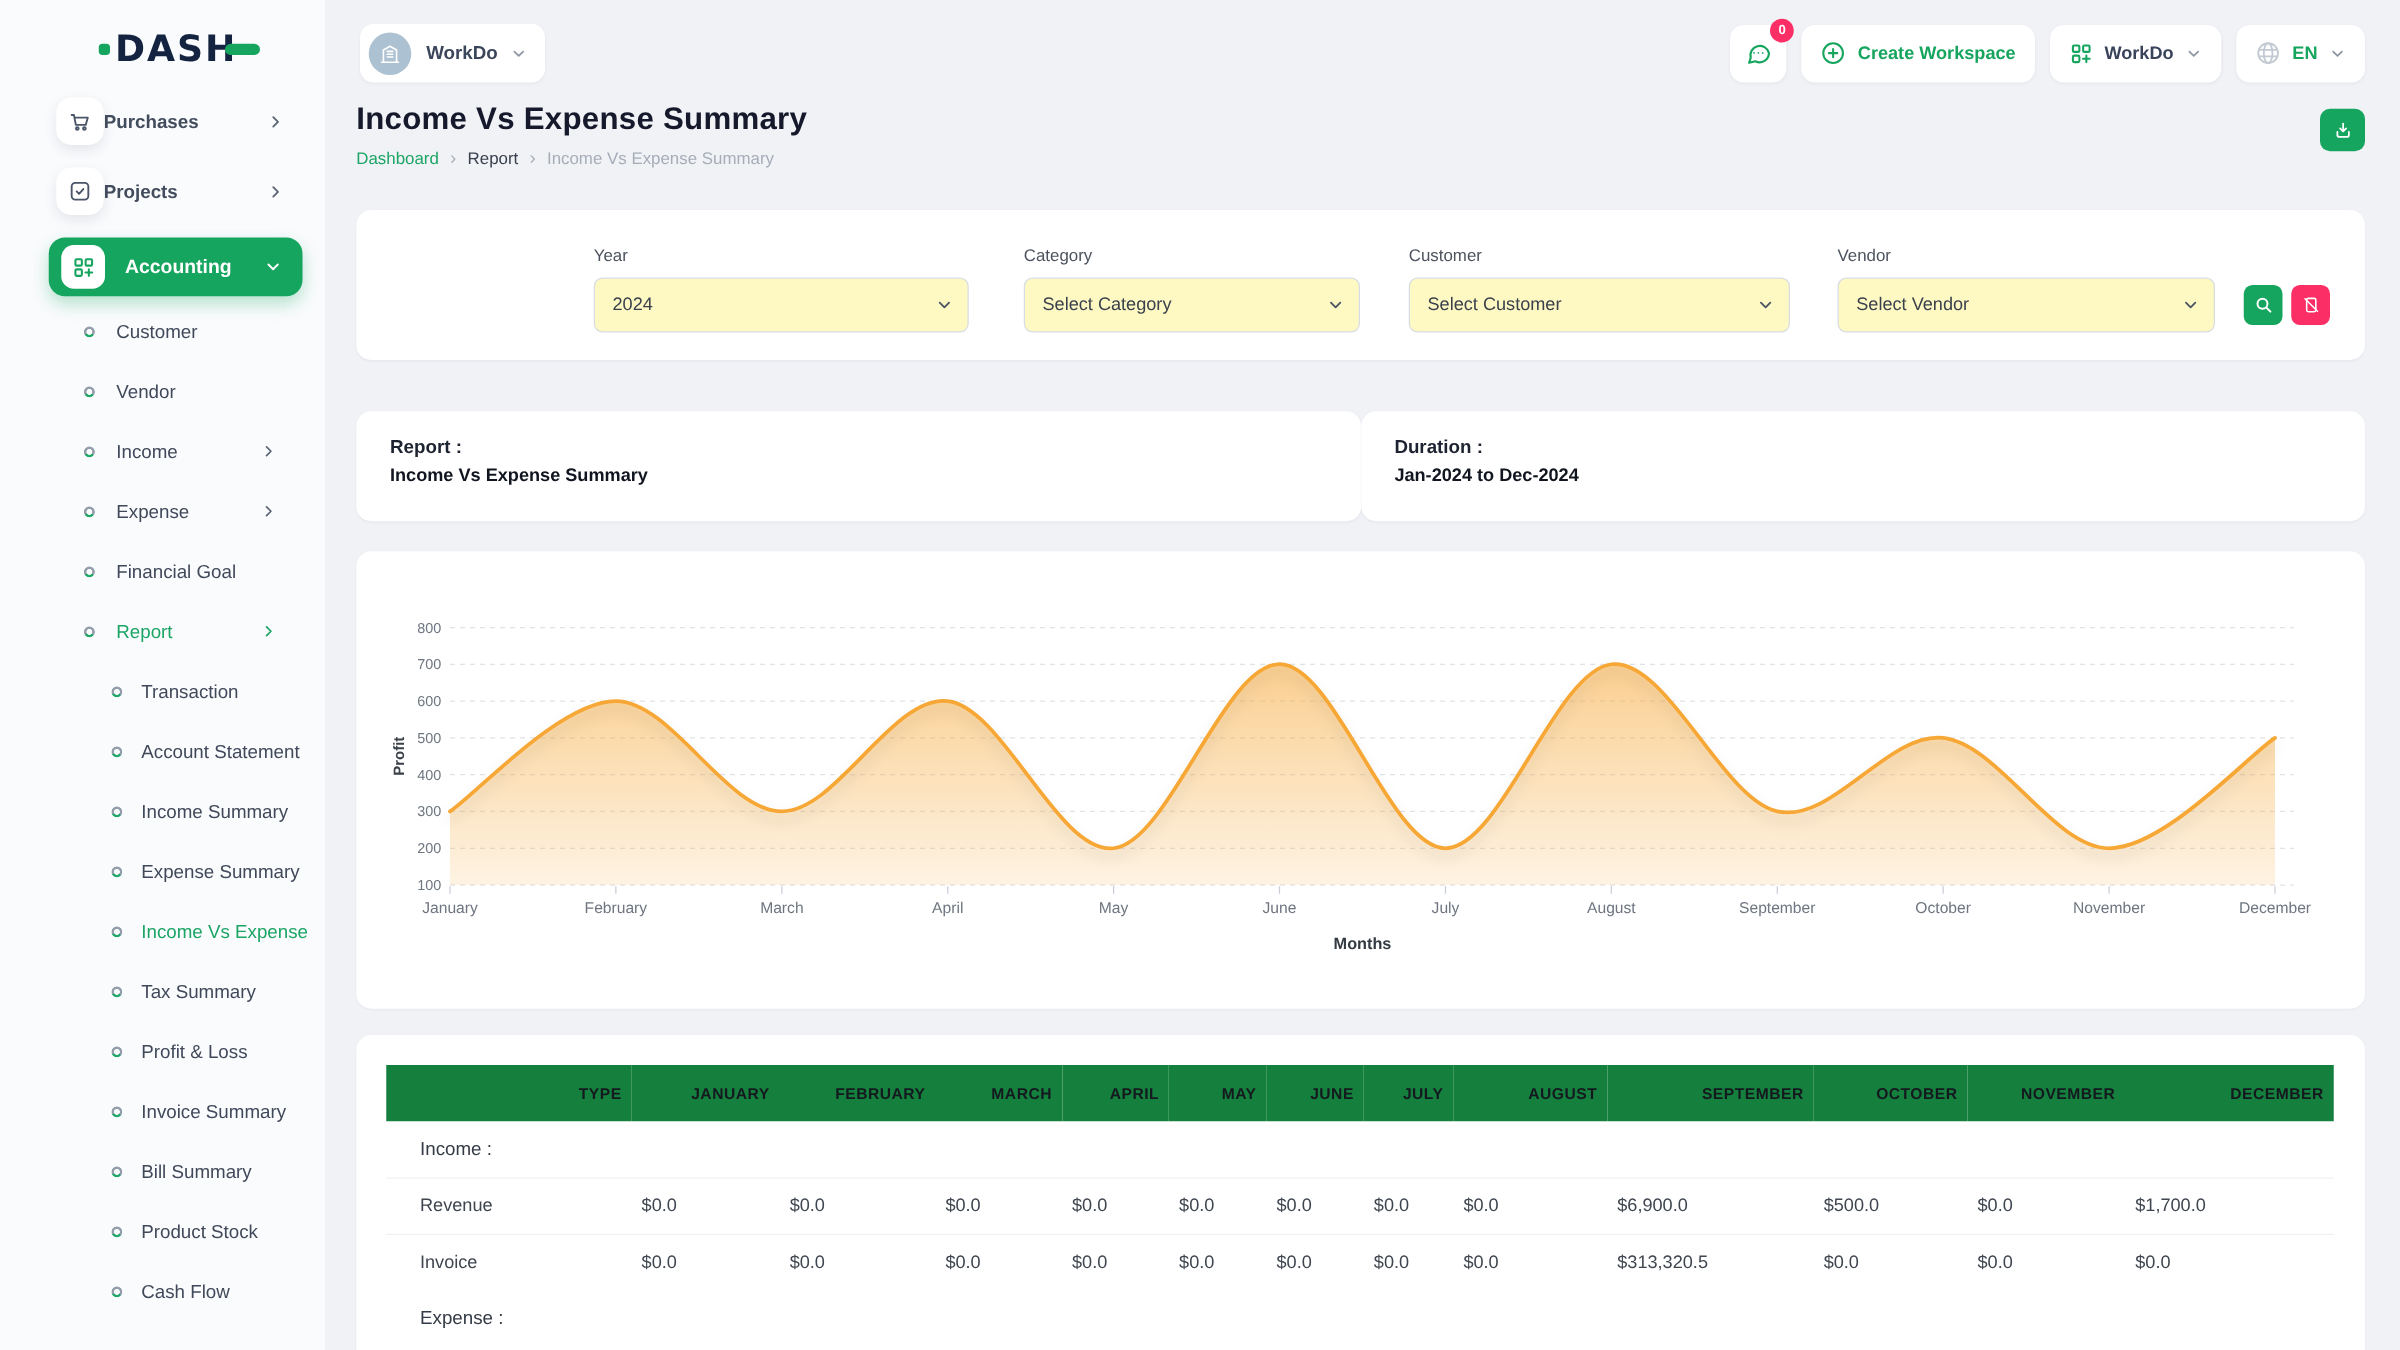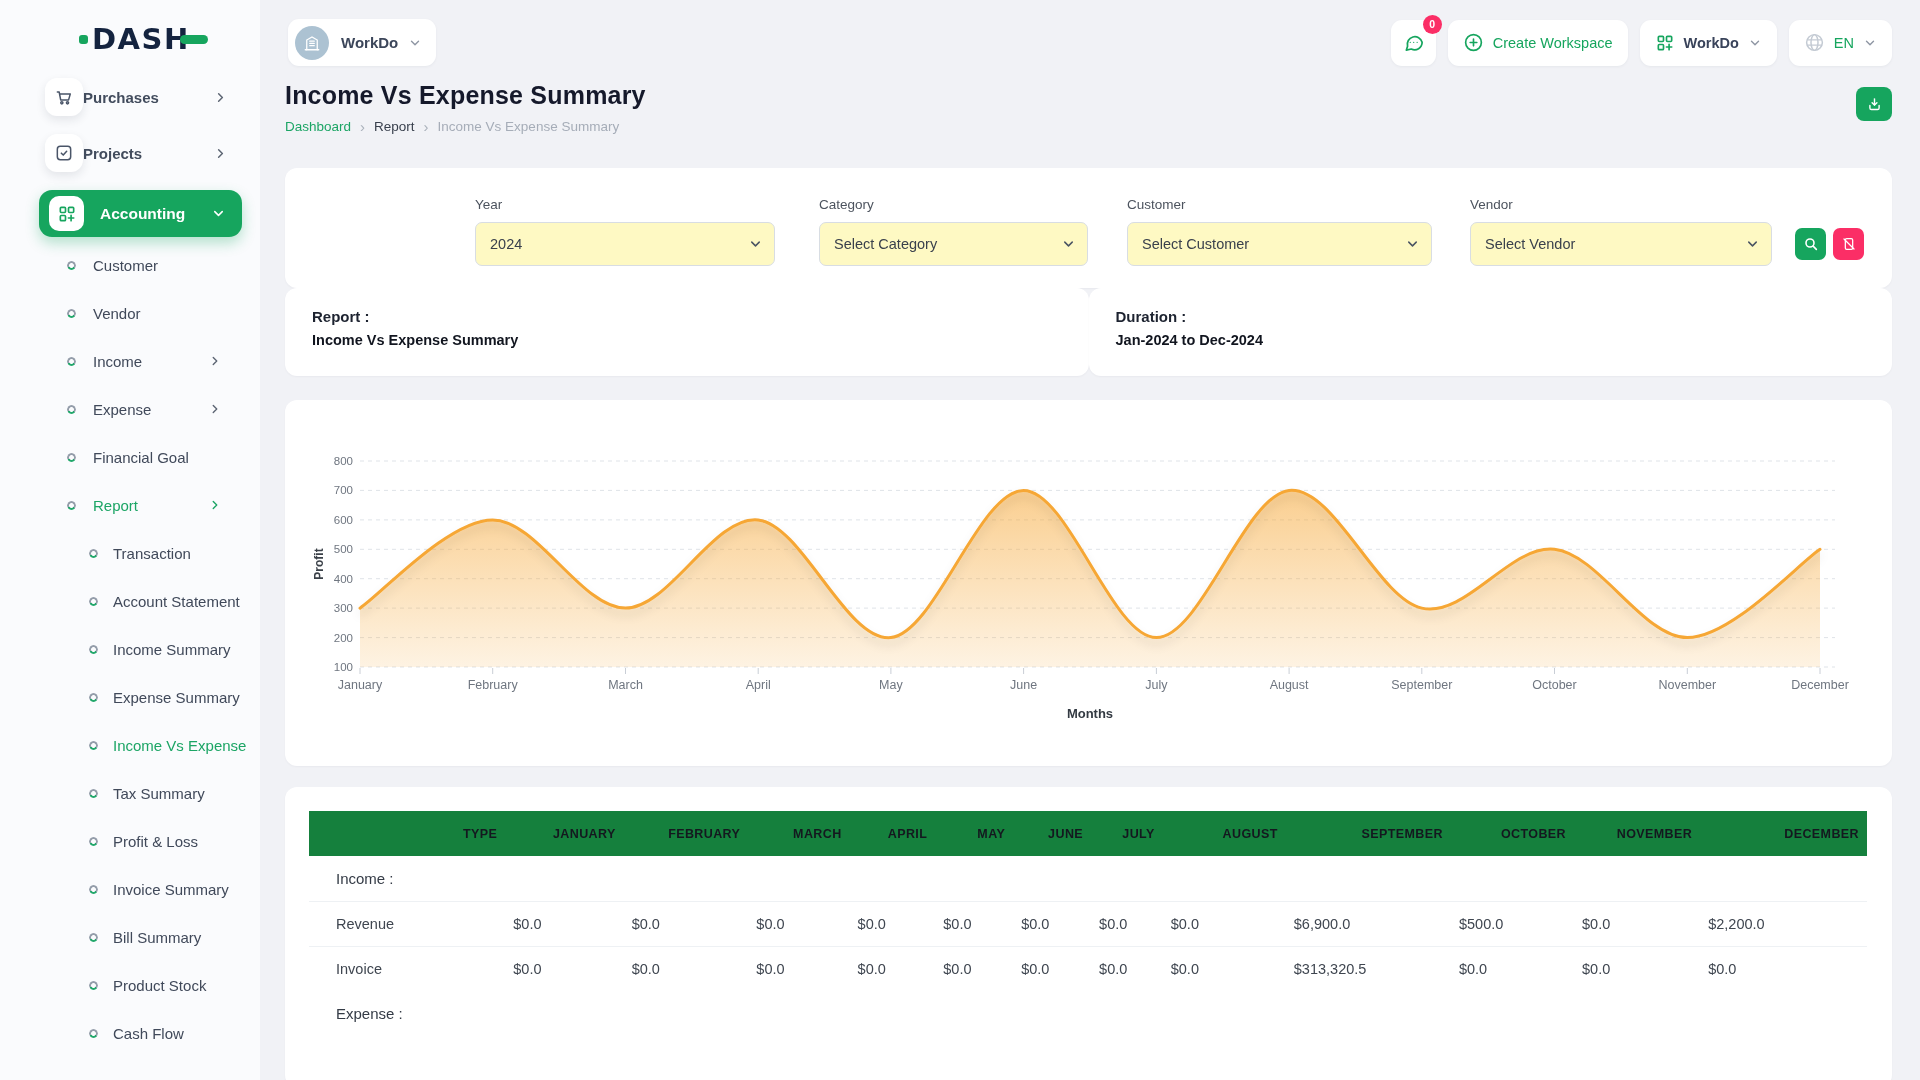--- a/index.html
+++ b/index.html
@@ -47,21 +47,21 @@
     align-items:center; justify-content:center; }
   .ws-lbl { margin:0 10px 0 12px; font-size:15px; color:#3c465a; font-weight:600; }
   .top-right { display:flex; align-items:center; gap:12px; }
   .tbtn { position:relative; display:flex; align-items:center; gap:9px; background:#fff; border:none;
     border-radius:11px; height:46px; padding:0 15px; font-size:14.5px; cursor:pointer;
     box-shadow:0 1px 3px rgba(20,30,50,.05); font-family:inherit; }
   .tbtn.square { width:45px; justify-content:center; padding:0; }
   .badge { position:absolute; top:-5px; right:-6px; min-width:19px; height:19px; border-radius:10px;
     background:var(--pink); color:#fff; font-size:10.5px; font-weight:700; display:flex;
     align-items:center; justify-content:center; padding:0 5px; }
-  .green-text { color:var(--green); font-weight:400; }
+  .green-text { color:var(--green); font-weight:700; }
   .dark-text { color:#39435a; font-weight:600; }
 
   .content { padding:0 28px 0 25px; }
   .title-row { display:flex; justify-content:space-between; align-items:flex-start; margin-top:9px; }
   .page-title { font-size:25px; font-weight:700; color:#15192b; letter-spacing:.2px; }
   .breadcrumb { display:flex; align-items:center; gap:9px; margin-top:9px; font-size:13.5px; }
   .breadcrumb .bc-link { color:#1ca565; cursor:pointer; }
   .breadcrumb .bc-mid { color:#39404d; cursor:pointer; }
   .breadcrumb .bc-cur { color:#a6adb8; }
   .breadcrumb .sep { color:#aab1bb; font-size:15px; line-height:1; }
@@ -81,21 +81,21 @@
   .f-year { width:300px; margin-left:166px; }
   .f-category { width:269px; margin-left:44px; }
   .f-customer { width:305px; margin-left:39px; }
   .f-vendor { width:302px; margin-left:38px; }
   .f-actions { display:flex; gap:7px; margin-left:23px; margin-bottom:6px; }
   .sq-btn { width:31px; height:32px; border:none; border-radius:7px; display:flex; align-items:center;
     justify-content:center; cursor:pointer; }
   .sq-btn.green { background:var(--green); }
   .sq-btn.pink { background:var(--pink); }
 
-  .summary-row { display:flex; }
+  .summary-row { display:flex; margin-top:41px; }
   .summary-card { flex:1; height:88px; padding:20px 27px; }
   .sc-title { font-size:15px; font-weight:700; color:#1d2330; }
   .sc-value { font-size:14.5px; font-weight:700; color:#11151f; margin-top:7px; }
 
   .chart-card { margin-top:24px; height:366px; padding:22px 24px 0 24px; }
   .table-card { margin-top:21px; padding:24px 0 0 0; height:300px; overflow:hidden; }
   .table-card table { width:100%; border-collapse:collapse; table-layout:fixed; }
   .table-card th { background:#15803d; text-align:right; font-size:12.5px; font-weight:700;
     color:#14181f; letter-spacing:.4px; height:45px; padding:0 8px; }
   .table-card th.first, .table-card td.first { padding-left:27px; }
@@ -513,21 +513,21 @@
                   <td>$0.0</td>
                   <td>$0.0</td>
                   <td>$0.0</td>
                   <td>$0.0</td>
                   <td>$0.0</td>
                   <td>$0.0</td>
                   <td>$0.0</td>
                   <td>$6,900.0</td>
                   <td>$500.0</td>
                   <td>$0.0</td>
-                  <td>$2,200.0</td>
+                  <td>$1,700.0</td>
                 </tr>
                 <tr>
                   <td class="first">Invoice</td>
                   <td>$0.0</td>
                   <td>$0.0</td>
                   <td>$0.0</td>
                   <td>$0.0</td>
                   <td>$0.0</td>
                   <td>$0.0</td>
                   <td>$0.0</td>

